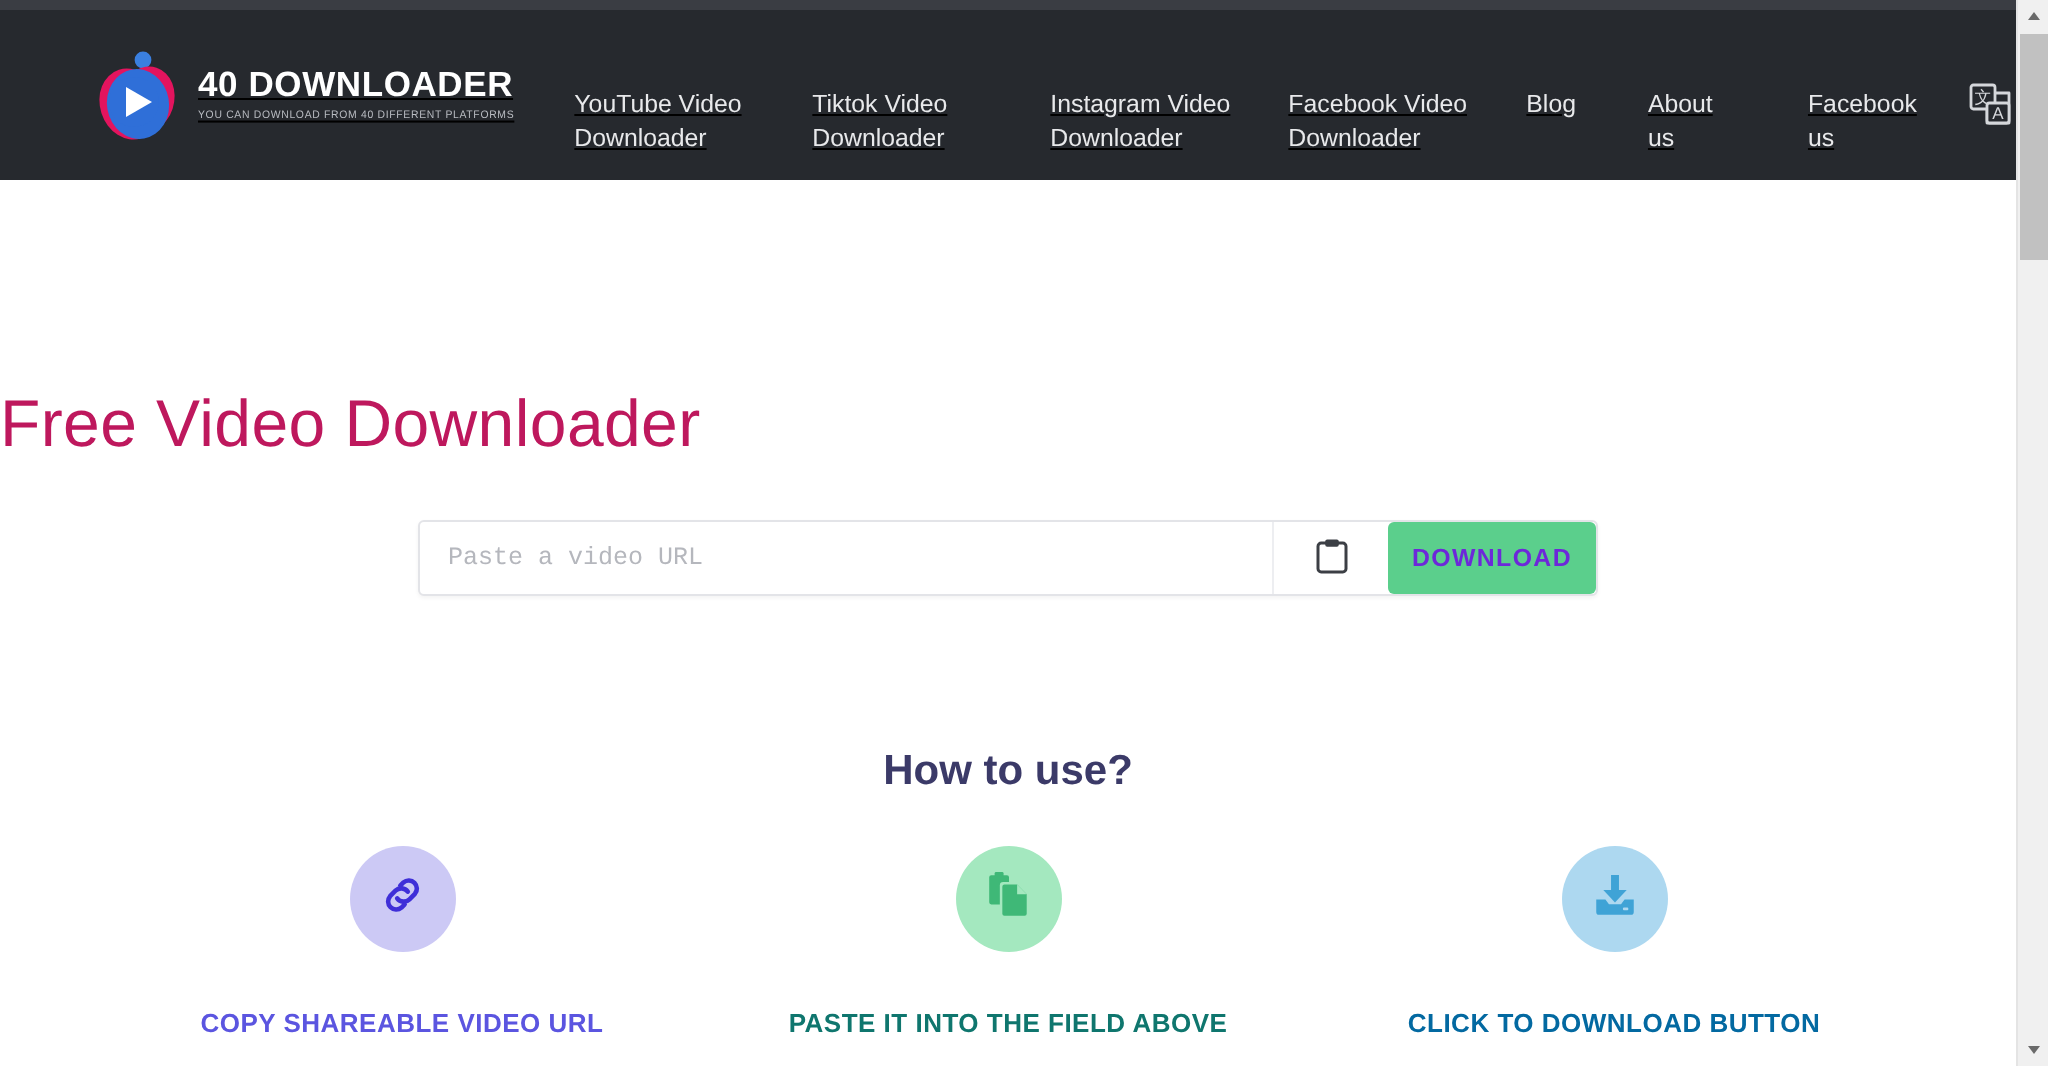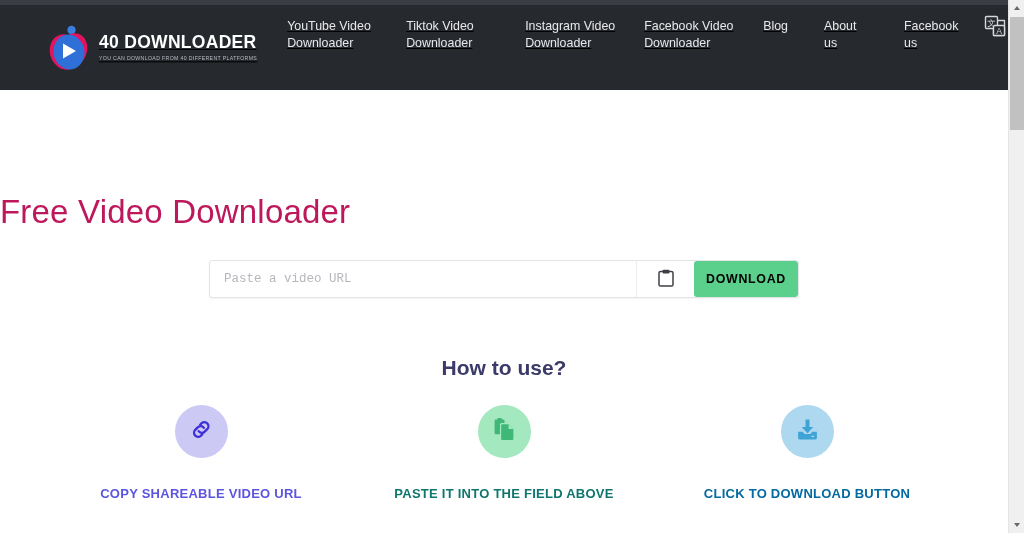--- a/index.html
+++ b/index.html
@@ -71,21 +71,21 @@
     margin-top: 3.5px;
     white-space: nowrap;
     transform: scaleY(1.05);
     transform-origin: left top;
   }
 
   .main-nav {
     display: flex;
     align-items: flex-start;
     height: 100%;
-    padding-top: 13px;
+    padding-top: 39px;
   }
   .nav-item {
     color: #e8e9eb;
     font-size: 12.4px;
     line-height: 17px;
     text-decoration: none;
     cursor: pointer;
     display: block;
   }
   .nav-item.two-line { width: 92px; margin-right: 27px; }
@@ -164,34 +164,34 @@
     justify-content: center;
     cursor: pointer;
   }
 
   .download-btn {
     flex: 0 0 auto;
     width: 104px;
     background: #5bcf8c;
     border: none;
     border-radius: 3px;
-    color: #000000;
+    color: #6d28d9;
     font-size: 12.4px;
     font-weight: bold;
     letter-spacing: 0.7px;
     cursor: pointer;
     font-family: "Liberation Sans", sans-serif;
   }
 
   .howto-title {
     text-align: center;
     color: #3b3a68;
     font-size: 21px;
     font-weight: bold;
-    margin-top: 58px;
+    margin-top: 76px;
   }
 
   .steps {
     display: flex;
     justify-content: center;
     margin-top: 25px;
   }
   .step {
     width: 303px;
     text-align: center;

